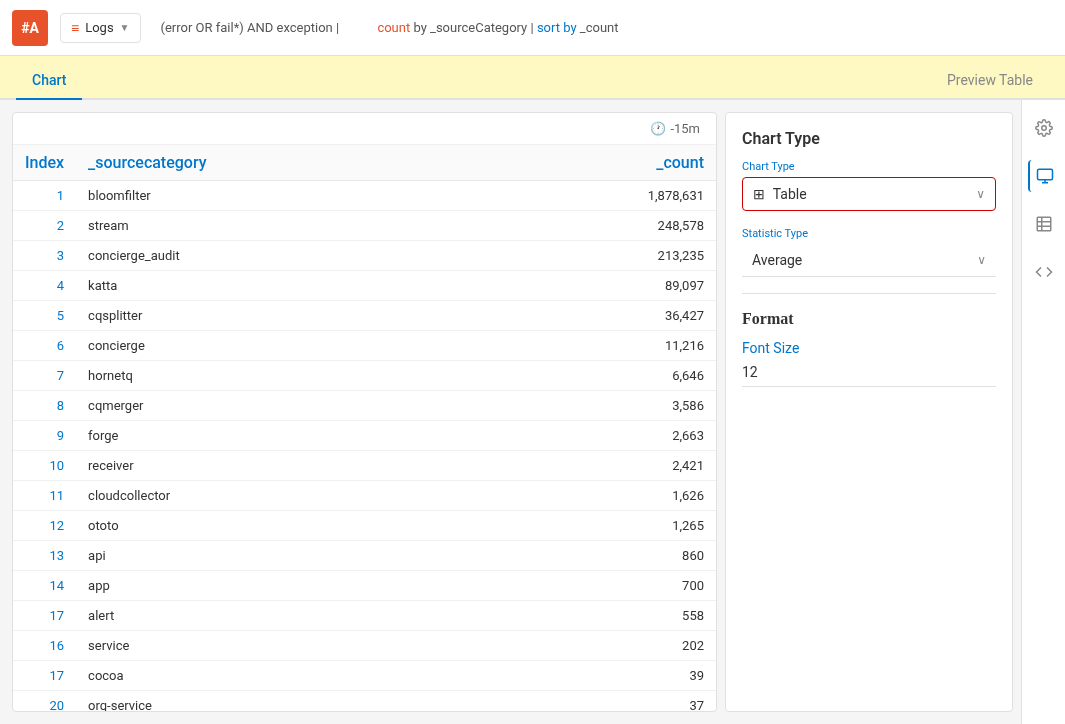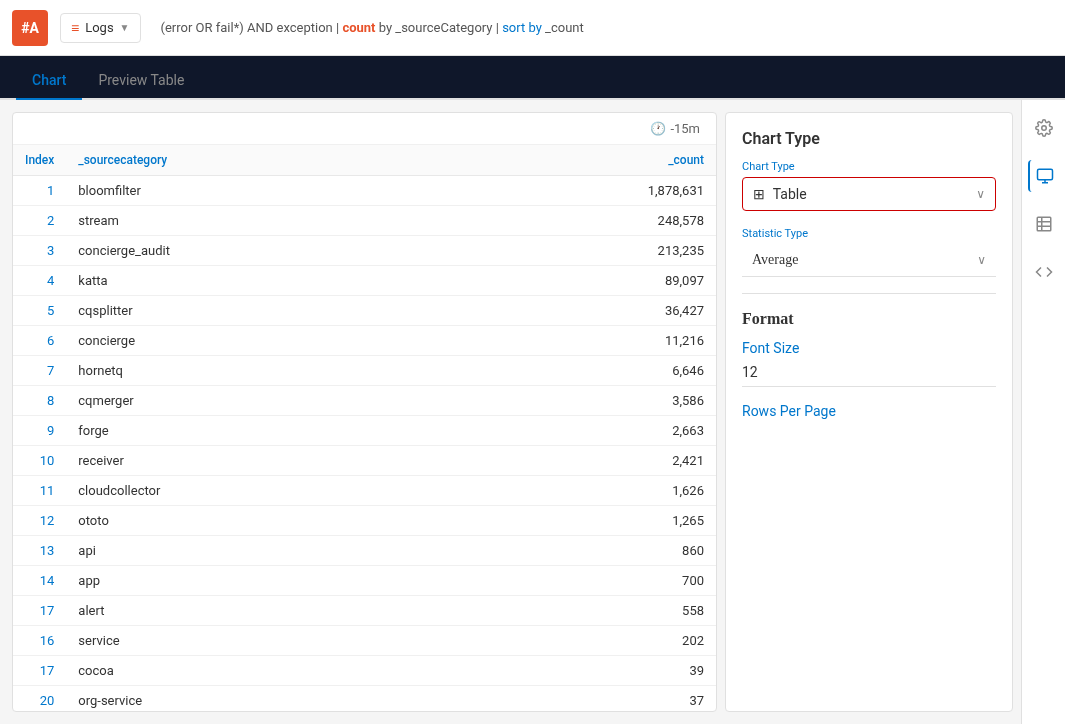--- a/index.html
+++ b/index.html
@@ -4,55 +4,55 @@
   <style>
     * { box-sizing: border-box; margin: 0; padding: 0; }
     body { font-family: -apple-system, BlinkMacSystemFont, 'Segoe UI', Roboto, sans-serif; font-size: 13px; background: #f0f0f0; color: #333; width: 1065px; height: 724px; overflow: hidden; }
 
     
     .top-bar { display: flex; align-items: center; height: 56px; background: #fff; border-bottom: 1px solid #e0e0e0; padding: 0 12px; gap: 12px; }
     .app-icon { width: 36px; height: 36px; background: #e8522a; border-radius: 4px; display: flex; align-items: center; justify-content: center; color: #fff; font-weight: bold; font-size: 14px; flex-shrink: 0; }
     .logs-btn { display: flex; align-items: center; gap: 6px; padding: 6px 10px; border: 1px solid #e0e0e0; border-radius: 4px; background: #fff; cursor: pointer; font-size: 13px; color: #333; }
     .logs-btn .logs-icon { color: #e8522a; font-size: 14px; }
     .query-bar { flex: 1; font-size: 13px; color: #555; padding: 0 8px; }
-    .query-highlight { color: #e8522a; font-weight: 700; }
+    .query-highlight { color: #e8522a; font-weight: 400; margin-left: 35px; }
     .query-blue { color: #0077cc; }
 
     
-    .tabs-bar { display: flex; align-items: flex-end; height: 44px; background: #0f172a; border-bottom: 2px solid #e0e0e0; padding: 0 16px; gap: 0; }
+    .tabs-bar { display: flex; align-items: flex-end; height: 44px; background: #fef9c3; border-bottom: 2px solid #e0e0e0; padding: 0 16px; gap: 8px; justify-content: space-between; }
     .tab { padding: 10px 16px; font-size: 14px; cursor: pointer; color: #888; border-bottom: 2px solid transparent; margin-bottom: -2px; }
     .tab.active { color: #0077cc; border-bottom: 2px solid #0077cc; font-weight: 500; }
 
     
     .main-content { display: flex; height: calc(724px - 56px - 44px); background: #f5f5f5; }
 
     
     .left-panel { flex: 1; background: #fff; margin: 12px 0 12px 12px; border-radius: 4px; border: 1px solid #e0e0e0; display: flex; flex-direction: column; overflow: hidden; }
 
     .panel-header { display: flex; justify-content: flex-end; align-items: center; padding: 8px 16px; border-bottom: 1px solid #f0f0f0; }
     .time-badge { display: flex; align-items: center; gap: 4px; color: #666; font-size: 13px; }
 
     .data-table { width: 100%; border-collapse: collapse; flex: 1; overflow-y: auto; }
-    .data-table thead th { padding: 8px 12px; text-align: left; font-size: 12px; color: #0077cc; font-weight: 500; border-bottom: 1px solid #e8e8e8; background: #fafafa; position: sticky; top: 0; }
+    .data-table thead th { padding: 8px 12px; text-align: left; font-size: 16px; color: #0077cc; font-weight: 500; border-bottom: 1px solid #e8e8e8; background: #fafafa; position: sticky; top: 0; }
     .data-table thead th.right { text-align: right; }
     .data-table tbody tr { border-bottom: 1px solid #f0f0f0; }
     .data-table tbody td { padding: 7px 12px; font-size: 13px; }
     .data-table tbody td.index { color: #0077cc; text-align: right; width: 50px; }
     .data-table tbody td.name { color: #333; }
     .data-table tbody td.count { text-align: right; color: #333; }
     .table-wrapper { overflow-y: auto; flex: 1; }
 
     
     .right-panel { width: 288px; background: #fff; margin: 12px 8px 12px 8px; border-radius: 4px; border: 1px solid #e0e0e0; padding: 16px; overflow-y: auto; }
     .right-panel-title { font-size: 16px; font-weight: 600; color: #333; margin-bottom: 12px; }
 
     .form-section { margin-bottom: 16px; }
     .form-label { font-size: 11px; color: #0077cc; margin-bottom: 4px; display: block; }
     .select-box { width: 100%; padding: 8px 10px; border: 1.5px solid #cc0000; border-radius: 4px; font-size: 14px; color: #333; background: #fff; display: flex; align-items: center; justify-content: space-between; cursor: pointer; }
-    .select-box-normal { width: 100%; padding: 8px 10px; border: none; border-bottom: 1px solid #e0e0e0; font-size: 14px; color: #333; background: #fff; display: flex; align-items: center; justify-content: space-between; cursor: pointer; margin-bottom: 4px; font-family: Liberation Serif, serif; }
+    .select-box-normal { width: 100%; padding: 8px 10px; border: none; border-bottom: 1px solid #e0e0e0; font-size: 14px; color: #333; background: #fff; display: flex; align-items: center; justify-content: space-between; cursor: pointer; margin-bottom: 4px; }
 
     .section-divider { height: 1px; background: #e0e0e0; margin: 16px 0; }
     .format-title { font-size: 16px; font-weight: 600; color: #333; margin-bottom: 12px; font-family: Liberation Serif, serif; }
     .format-label { font-size: 14px; color: #0077cc; margin-bottom: 4px; display: block; }
     .format-value { font-size: 14px; color: #333; border-bottom: 1px solid #e0e0e0; padding: 4px 0 6px 0; margin-bottom: 12px; }
 
     
     .icon-rail { width: 44px; background: #fff; border-left: 1px solid #e0e0e0; display: flex; flex-direction: column; align-items: center; padding-top: 12px; gap: 16px; }
     .rail-icon { width: 32px; height: 32px; display: flex; align-items: center; justify-content: center; color: #888; cursor: pointer; border-radius: 4px; font-size: 16px; }
     .rail-icon.active-blue { color: #0077cc; border-left: 2px solid #0077cc; }
@@ -216,21 +216,20 @@
     <div class="section-divider"></div>
 
     <div class="format-title">Format</div>
 
     <div class="form-section">
       <span class="format-label">Font Size</span>
       <div class="format-value">12</div>
     </div>
 
     <div class="form-section">
-      <span class="format-label">Rows Per Page</span>
     </div>
   </div>
 
   <div class="icon-rail">
     <div class="rail-icon" title="Settings">
       <svg width="18" height="18" viewBox="0 0 24 24" fill="none" stroke="#888" stroke-width="2">
           <circle cx="12" cy="12" r="3"></circle>
           <path d="M19.4 15a1.65 1.65 0 0 0 .33 1.82l.06.06a2 2 0 0 1-2.83 2.83l-.06-.06a1.65 1.65 0 0 0-1.82-.33 1.65 1.65 0 0 0-1 1.51V21a2 2 0 0 1-4 0v-.09A1.65 1.65 0 0 0 9 19.4a1.65 1.65 0 0 0-1.82.33l-.06.06a2 2 0 0 1-2.83-2.83l.06-.06A1.65 1.65 0 0 0 4.68 15a1.65 1.65 0 0 0-1.51-1H3a2 2 0 0 1 0-4h.09A1.65 1.65 0 0 0 4.6 9a1.65 1.65 0 0 0-.33-1.82l-.06-.06a2 2 0 0 1 2.83-2.83l.06.06A1.65 1.65 0 0 0 9 4.68a1.65 1.65 0 0 0 1-1.51V3a2 2 0 0 1 4 0v.09a1.65 1.65 0 0 0 1 1.51 1.65 1.65 0 0 0 1.82-.33l.06-.06a2 2 0 0 1 2.83 2.83l-.06.06A1.65 1.65 0 0 0 19.4 9a1.65 1.65 0 0 0 1.51 1H21a2 2 0 0 1 0 4h-.09a1.65 1.65 0 0 0-1.51 1z"></path>
         </svg>
     </div>

